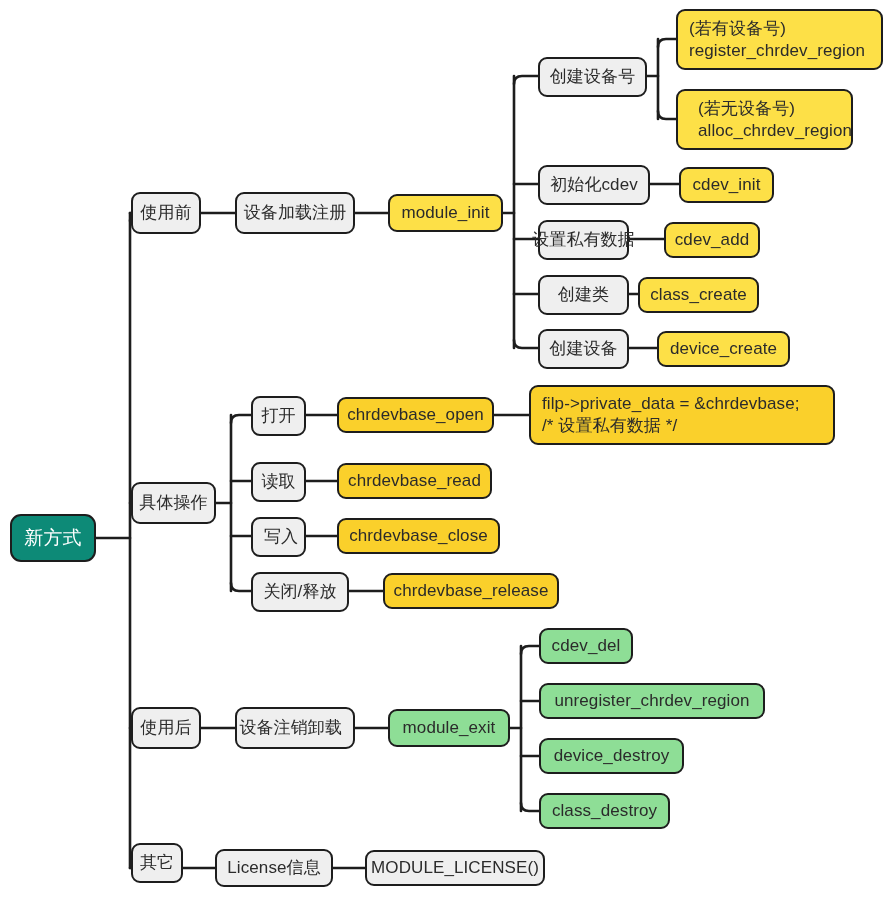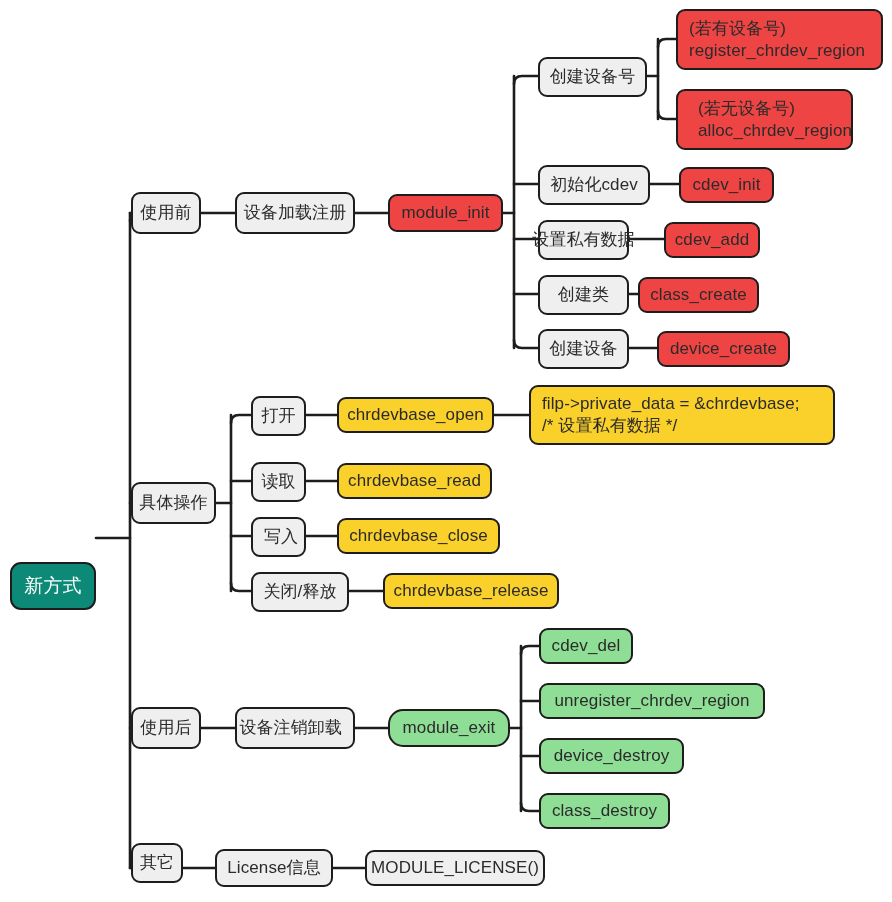--- a/index.html
+++ b/index.html
@@ -44,23 +44,22 @@
     letter-spacing: 0.1px;
     z-index: 5;
   }
   .node.root {
     background: #0d8a77;
     color: #ffffff;
     font-size: 19px;
     border-radius: 11px;
     justify-content: center;
     padding: 0 10px;
-    margin-top: 48px;
-  }
-  .node.purple { background: #ef4444; }
+  }
+  .node.purple { background: #fde047; }
   .node.yellow { background: #fad02b; }
   .node.green  { background: #8ede96; }
   .node.grey   { background: #efefef; }
   .node.two-line {
     flex-direction: column;
     align-items: flex-start;
     justify-content: center;
     padding: 0 11px;
   }
   .node .ln { display: block; }
@@ -223,21 +222,21 @@
   <div class="node yellow" style="left:383px; top:573px; width:176px; height:36px; justify-content:center;">
     <span>chrdevbase_release</span>
   </div>
 
   <div class="node grey" style="left:131px; top:707px; width:70px; height:42px; justify-content:center;">
     <span>使用后</span>
   </div>
   <div class="node grey" style="left:235px; top:707px; width:120px; height:42px; justify-content:flex-end;">
     <span>设备注销卸载</span>
   </div>
-  <div class="node green" style="left:388px; top:709px; width:122px; height:38px; justify-content:center;border-radius:15px;">
+  <div class="node green" style="left:388px; top:709px; width:122px; height:38px; justify-content:center;">
     <span>module_exit</span>
   </div>
 
   <div class="node green" style="left:539px; top:628px; width:94px; height:36px; justify-content:center;">
     <span>cdev_del</span>
   </div>
   <div class="node green" style="left:539px; top:683px; width:226px; height:36px; justify-content:center;">
     <span>unregister_chrdev_region</span>
   </div>
   <div class="node green" style="left:539px; top:738px; width:145px; height:36px; justify-content:center;">

